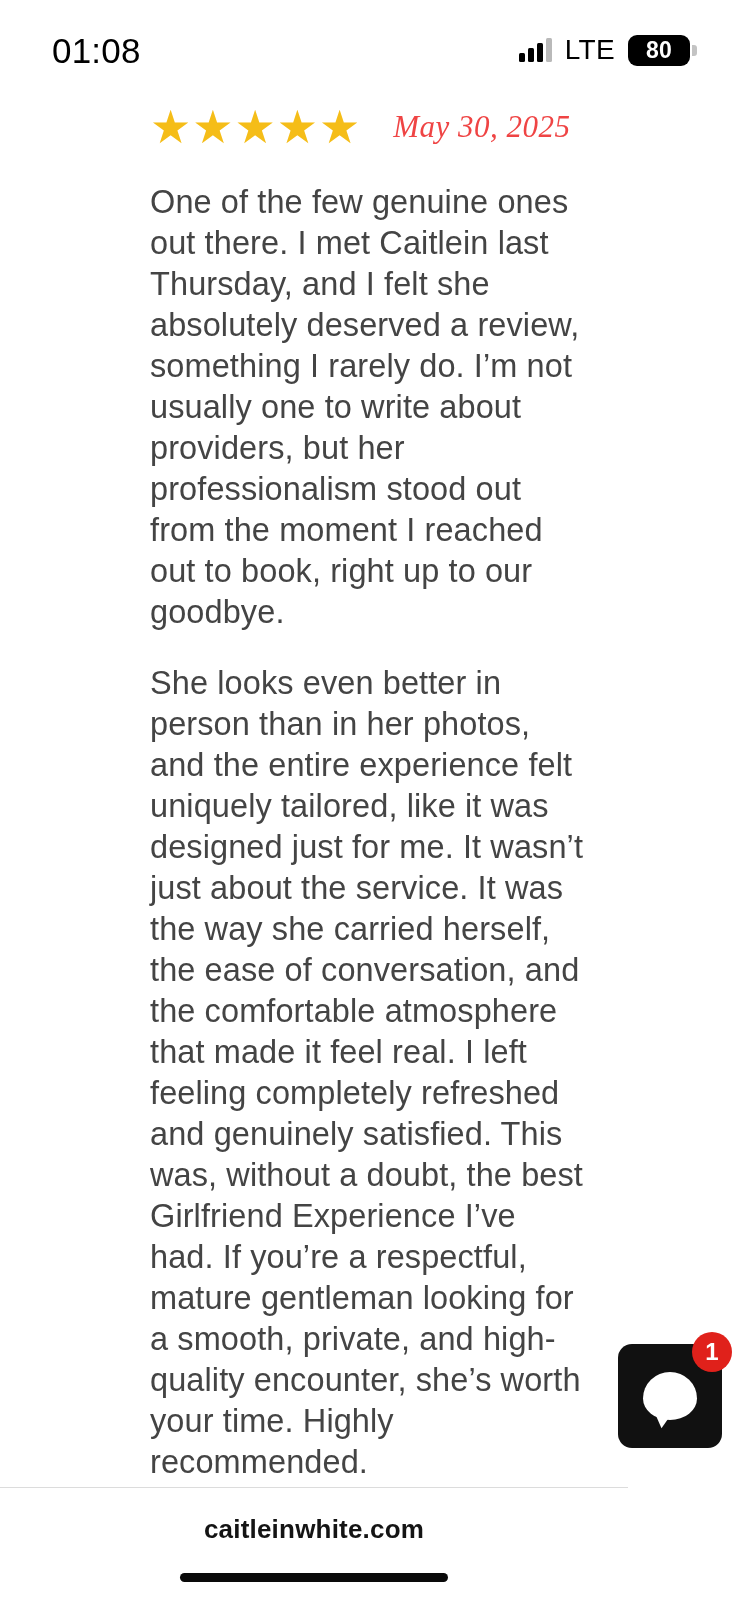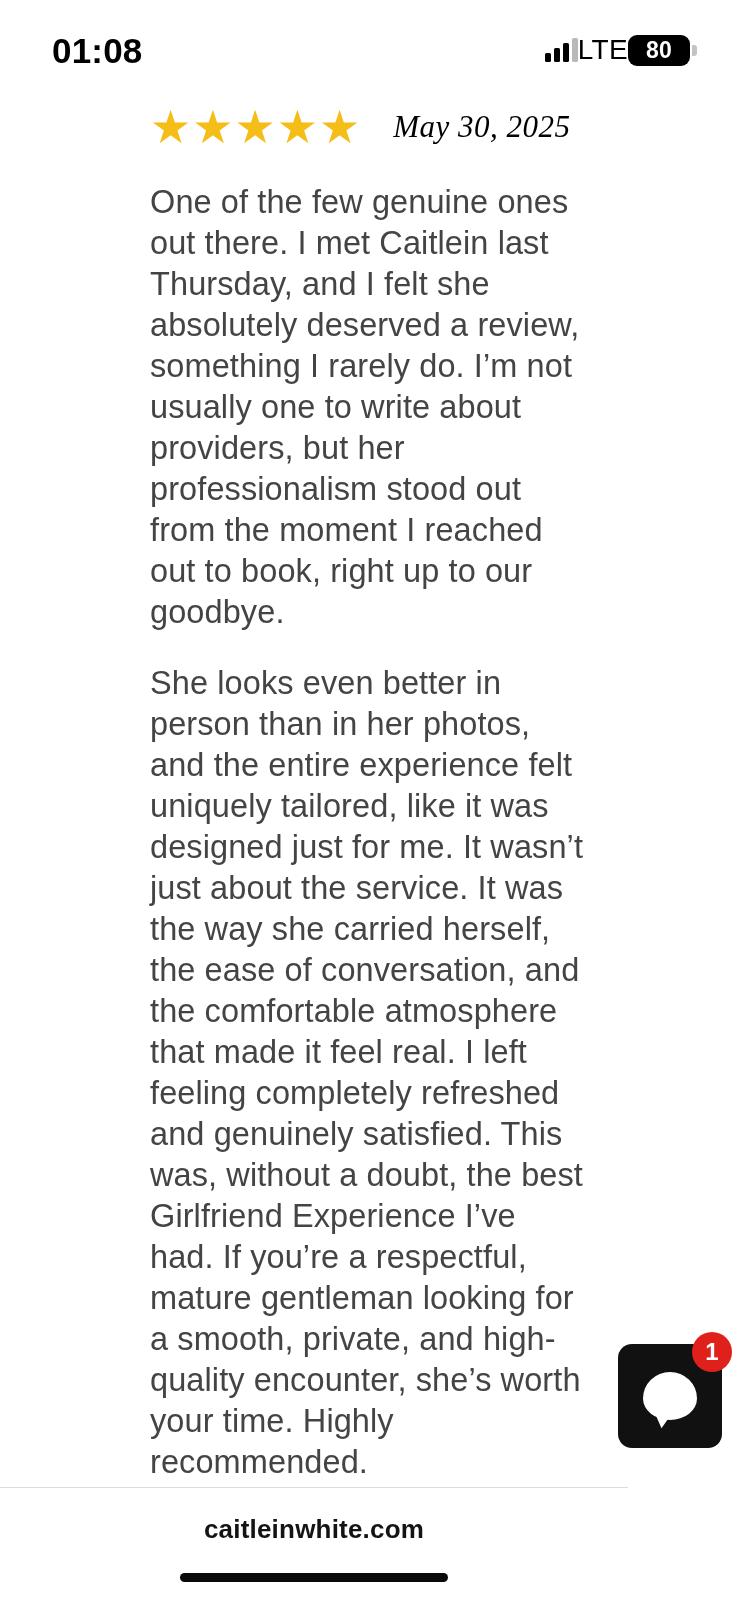--- a/index.html
+++ b/index.html
@@ -24,29 +24,30 @@
     height: 96px;
     display: flex;
     align-items: center;
     justify-content: space-between;
     padding: 0 46px 0 52px;
     box-sizing: border-box;
   }
   .status-time {
     font-family: "Liberation Sans", sans-serif;
     font-size: 35px;
-    font-weight: 700;
+    font-weight: 400;
     color: #000000;
     letter-spacing: 0.2px;
     line-height: 1;
     margin-top: 4px;
   }
   .status-right {
     display: flex;
     align-items: center;
+    gap: 13px;
     margin-top: 4px;
   }
   .signal-bars {
     display: flex;
     align-items: flex-end;
     gap: 3px;
     height: 24px;
   }
   .signal-bars i {
     display: block;
@@ -111,21 +112,21 @@
     letter-spacing: 1px;
     color: #f5bd18;
     line-height: 1;
     white-space: nowrap;
   }
   .review-date {
     margin-left: 32px;
     font-family: "Liberation Serif", serif;
     font-style: italic;
     font-size: 31px;
-    color: #000000;
+    color: #ef4444;
     letter-spacing: 0.5px;
   }
 
   .review-body {
     padding: 24px 150px 0 150px;
   }
   .review-body p {
     margin: 0 0 30px 0;
     font-family: Liberation Sans, sans-serif;
     font-size: 32.5px;

